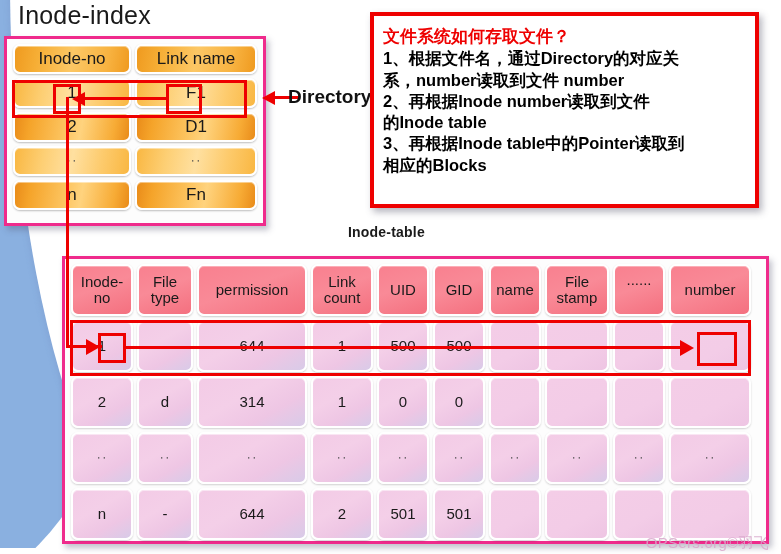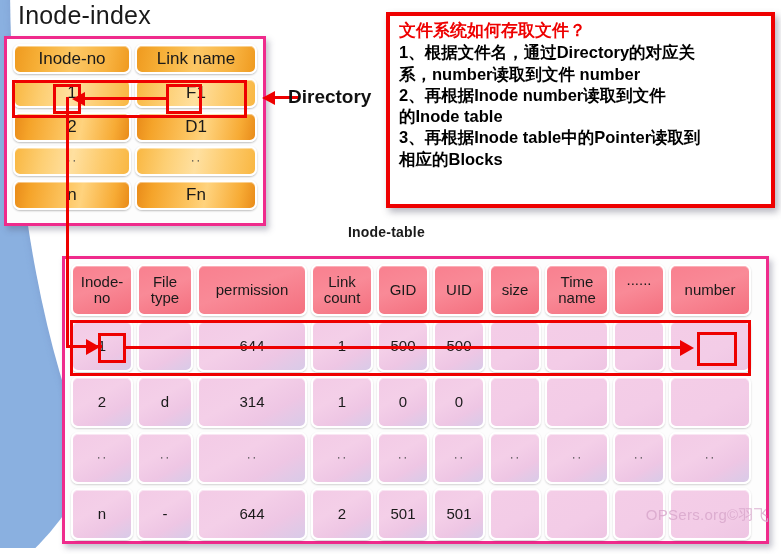--- a/index.html
+++ b/index.html
@@ -103,43 +103,43 @@
     border-right:13px solid #ee0000;
   }
   .arrow-right{
     position:absolute;width:0;height:0;
     border-top:8px solid transparent;border-bottom:8px solid transparent;
     border-left:14px solid #ee0000;
   }
 
   
   #note-box{
-    position:absolute;left:386px;top:12px;width:389px;height:196px;
+    position:absolute;left:370px;top:12px;width:389px;height:196px;
     box-sizing:border-box;
     border:4px solid #ee0000;background:#ffffff;
-    padding:4px 7px 4px 9px;
+    padding:10px 7px 4px 9px;
     box-shadow:3px 4px 7px rgba(90,90,110,.45);
   }
   #note-title{
     color:#ee0000;font-weight:700;font-size:17px;line-height:1.25;margin:0 0 1px 0;
   }
   .note-line{
     color:#000000;font-weight:700;font-size:16.5px;line-height:1.29;
     white-space:nowrap;
   }
 
   
   #directory-label{
     position:absolute;left:288px;top:86px;font-size:19px;font-weight:700;color:#111;
     white-space:nowrap;
   }
 
   
   #watermark{
-    position:absolute;right:12px;bottom:29px;
+    position:absolute;right:12px;bottom:1px;
     font-size:15px;color:#d9a8cc;opacity:.85;white-space:nowrap;
     letter-spacing:.3px;
   }
 </style>
 </head>
 <body>
 
 <div id="stage">
 
   <div class="bg-blue"></div>
@@ -204,24 +204,24 @@
     <div class="note-line">相应的Blocks</div>
   </div>
 
   <div class="tbl tbl-border" id="inode-table" style="left:62px;top:256px;width:707px;height:288px;padding:3px 4px;">
 
     <div class="row" style="height:56px;">
       <div class="cell cell-ph" style="width:62px;">Inode-no</div>
       <div class="cell cell-ph" style="width:56px;">File type</div>
       <div class="cell cell-ph" style="width:110px;text-align:center;">permission</div>
       <div class="cell cell-ph" style="width:62px;">Link count</div>
+      <div class="cell cell-ph" style="width:52px;">UID</div>
       <div class="cell cell-ph" style="width:52px;">GID</div>
-      <div class="cell cell-ph" style="width:52px;">UID</div>
-      <div class="cell cell-ph" style="width:52px;">size</div>
-      <div class="cell cell-ph" style="width:64px;">Time name</div>
+      <div class="cell cell-ph" style="width:52px;">name</div>
+      <div class="cell cell-ph" style="width:64px;">File stamp</div>
       <div class="cell cell-ph" style="width:52px;align-items:flex-start;padding-top:6px;">......</div>
       <div class="cell cell-ph" style="width:82px;">number</div>
     </div>
 
     <div class="row" style="height:56px;">
       <div class="cell cell-pd" style="width:62px;">1</div>
       <div class="cell cell-pd" style="width:56px;">-</div>
       <div class="cell cell-pd" style="width:110px;">644</div>
       <div class="cell cell-pd" style="width:62px;">1</div>
       <div class="cell cell-pd" style="width:52px;">500</div>

